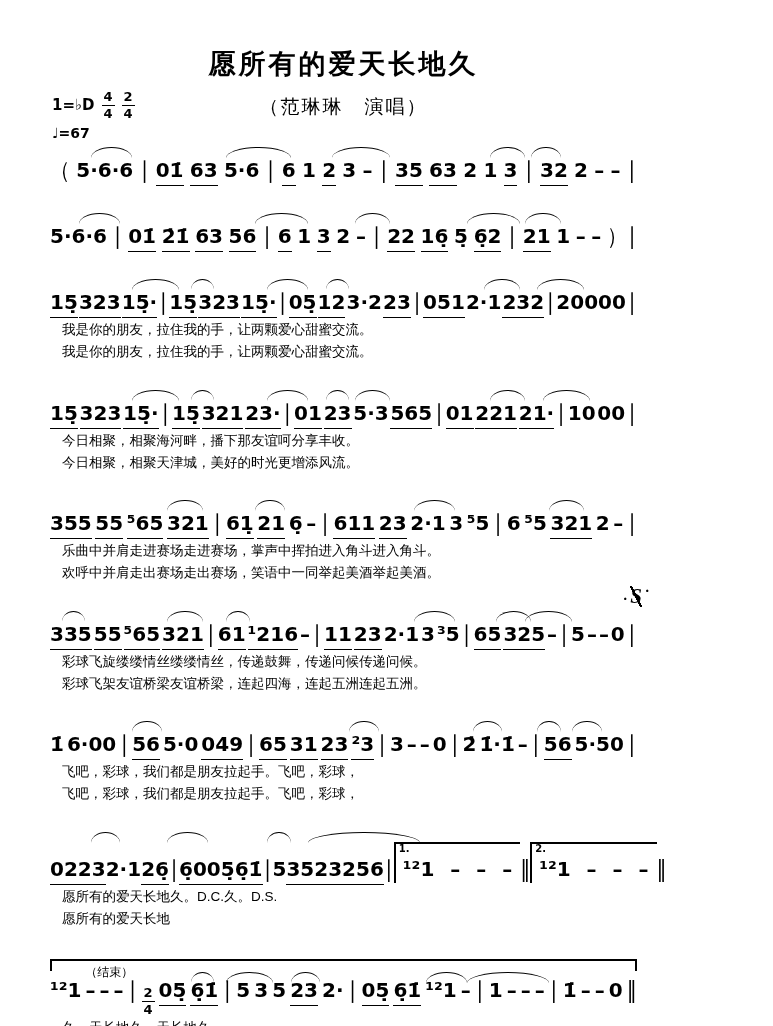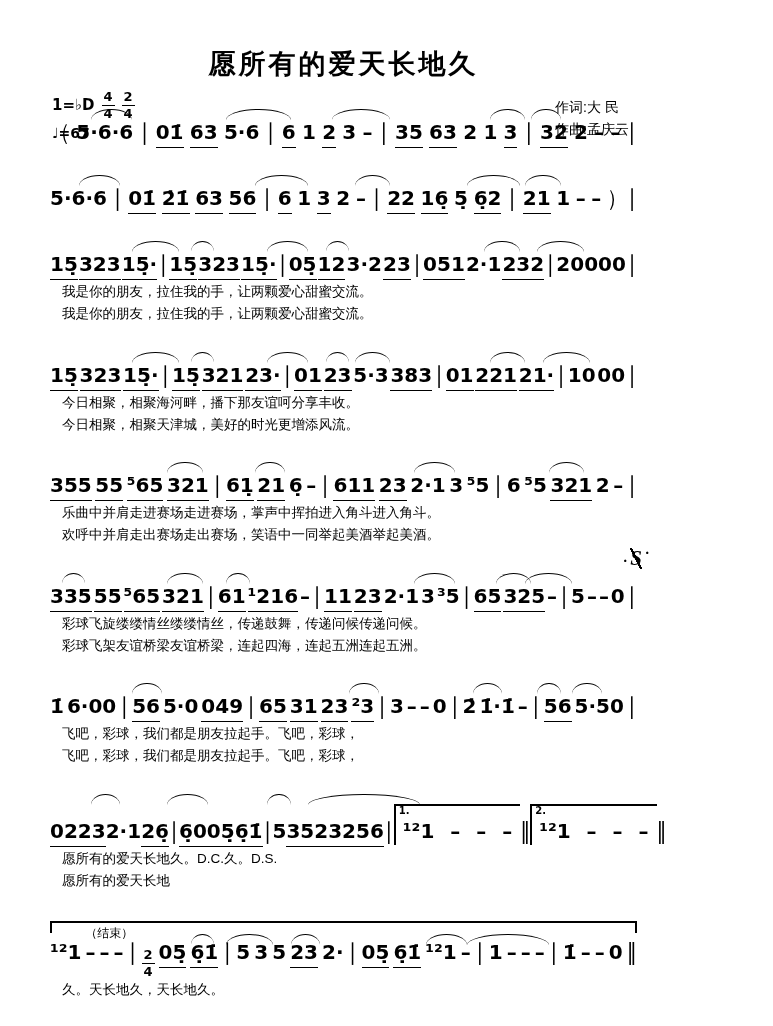--- a/index.html
+++ b/index.html
@@ -33,36 +33,33 @@
   .segno{position:absolute;right:-8px;top:-28px;font-family:"Liberation Serif",serif;font-style:italic;
          font-weight:700;font-size:21px;padding:0 3px;line-height:1;
          background:linear-gradient(63deg,transparent 46%,#000 46%,#000 54%,transparent 54%);}
   .segno::before{content:"\00B7";position:absolute;left:-4px;bottom:0;font-size:15px;}
   .segno::after{content:"\00B7";position:absolute;right:-4px;top:-2px;font-size:15px;}
   .s-ending .notes-row{border-top:2px solid #000;padding-top:16px;}
   .s-ending .notes-row::before,.s-ending .notes-row::after{content:"";position:absolute;top:0;width:2px;height:10px;background:#000;}
   .s-ending .notes-row::before{left:0;}
   .s-ending .notes-row::after{right:0;}
   .s-ending .arc{top:11px;}
-  .end-label{position:absolute;top:3px;left:6%;font-size:12px;font-weight:400;font-family:Liberation Mono, monospace;}
+  .end-label{position:absolute;top:3px;left:6%;font-size:12px;font-weight:400;font-family:Liberation Sans, sans-serif;}
 
   .lyrics-row{display:flex;justify-content:flex-start;font-size:13.5px;line-height:1.5;padding:2px 8px 0 12px;}
   .syl{white-space:nowrap;}
 </style>
 </head>
 <body>
 
 <div class="page">
 
   <h1 class="title">愿所有的爱天长地久</h1>
-
-  <div class="credits">
-    <div>作词:大 民</div>
-    <div>作曲:孟庆云</div>
-  </div>
+  <div class="subtitle">（范琳琳　演唱）</div>
+
 
   <div class="keyblock">
     <div class="keyline">
       <span>1=♭D</span>
       <span class="frac">
         <span class="num">4</span>
         <span class="den">4</span>
       </span>
       <span class="frac">
         <span class="num">2</span>
@@ -210,21 +207,21 @@
           <span class="tok u">323</span>
           <span class="tok u">15̣·</span>
           <span class="tok bar">∣</span>
           <span class="tok u">15̣</span>
           <span class="tok u">321</span>
           <span class="tok u">23·</span>
           <span class="tok bar">∣</span>
           <span class="tok u">01</span>
           <span class="tok u">23</span>
           <span class="tok">5·3</span>
-          <span class="tok u">383</span>
+          <span class="tok u">565</span>
           <span class="tok bar">∣</span>
           <span class="tok u">01</span>
           <span class="tok u">221</span>
           <span class="tok u">21·</span>
           <span class="tok bar">∣</span>
           <span class="tok">10</span>
           <span class="tok">00</span>
           <span class="tok bar">∣</span>
         </div>
         <div class="lyrics-row">

